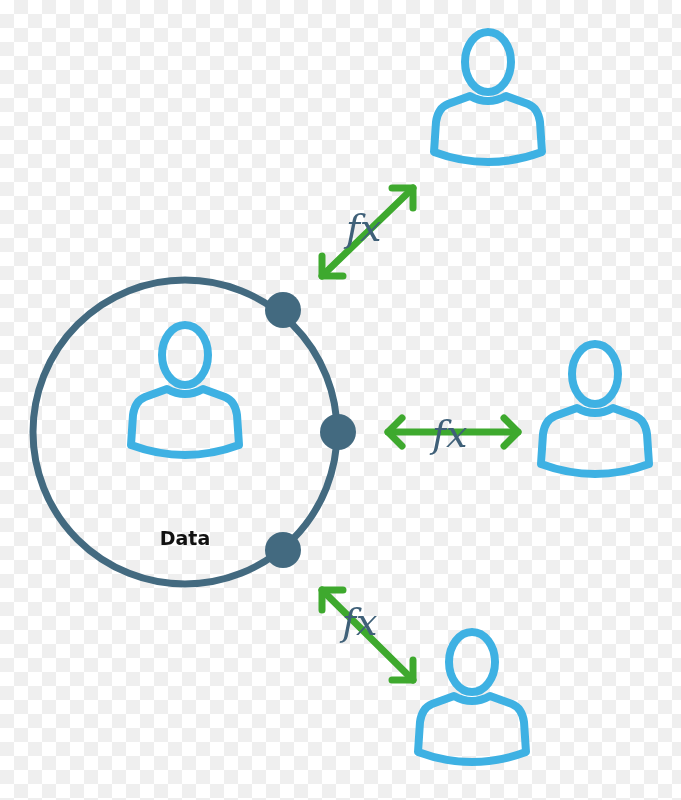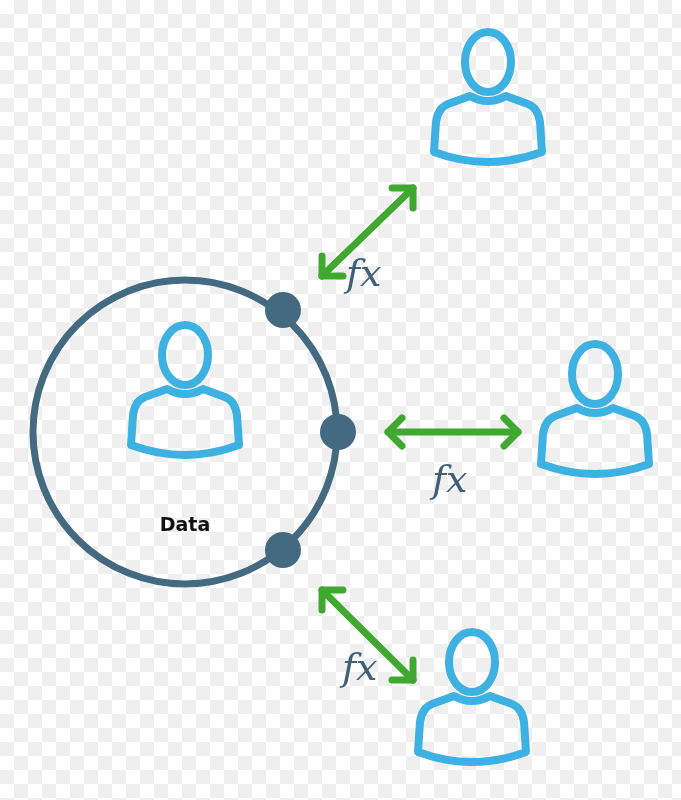--- a/index.html
+++ b/index.html
@@ -13,21 +13,21 @@
     background-position: 0 0, 14px 14px;
     font-family: "Liberation Sans", sans-serif;
   }
   svg { position: absolute; left: 0; top: 0; }
   .label {
     position: absolute; left: 110px; width: 150px; text-align: center;
     font-family: "DejaVu Sans", sans-serif; font-weight: bold; font-size: 19px;
     color: #111111; line-height: 24px;
   }
   .fx {
-    font-family: "DejaVu Serif", serif; font-style: italic; margin-top: 45px;
+    font-family: "DejaVu Serif", serif; font-style: italic;
   }
 </style>
 </head>
 <body>
 
 <svg width="681" height="800" viewBox="0 0 681 800">
   <defs>
     <g id="person">
       <ellipse cx="0" cy="-38" rx="23" ry="30" fill="none" stroke="#3eb1e3" stroke-width="8"></ellipse>
       <path d="M -18 -4 Q 0 6 18 -4 L 40 4 Q 50 8 52 22 L 54 52 Q 0 72 -54 52 L -52 22 Q -50 8 -40 4 Z" fill="none" stroke="#3eb1e3" stroke-width="8" stroke-linejoin="round"></path>
@@ -73,15 +73,15 @@
 <div class="fx" style="position:absolute;left:346px;top:206px;font-size:38px;color:#3f6078;background:transparent;">
   <span>fx</span>
 </div>
 <div class="fx" style="position:absolute;left:432px;top:412px;font-size:38px;color:#3f6078;">
   <span>fx</span>
 </div>
 <div class="fx" style="position:absolute;left:342px;top:600px;font-size:38px;color:#3f6078;">
   <span>fx</span>
 </div>
 
-<div class="label" style="top:512px;">
+<div class="label" style="top:526px;">
   <div>Data</div>
 </div>
 
 </body></html>

